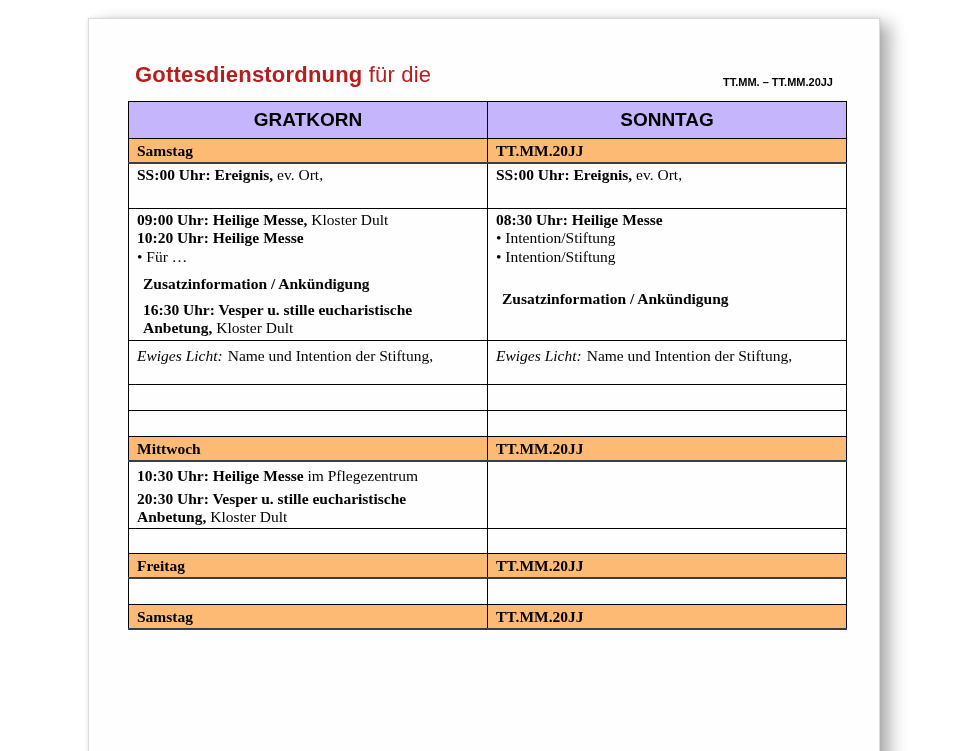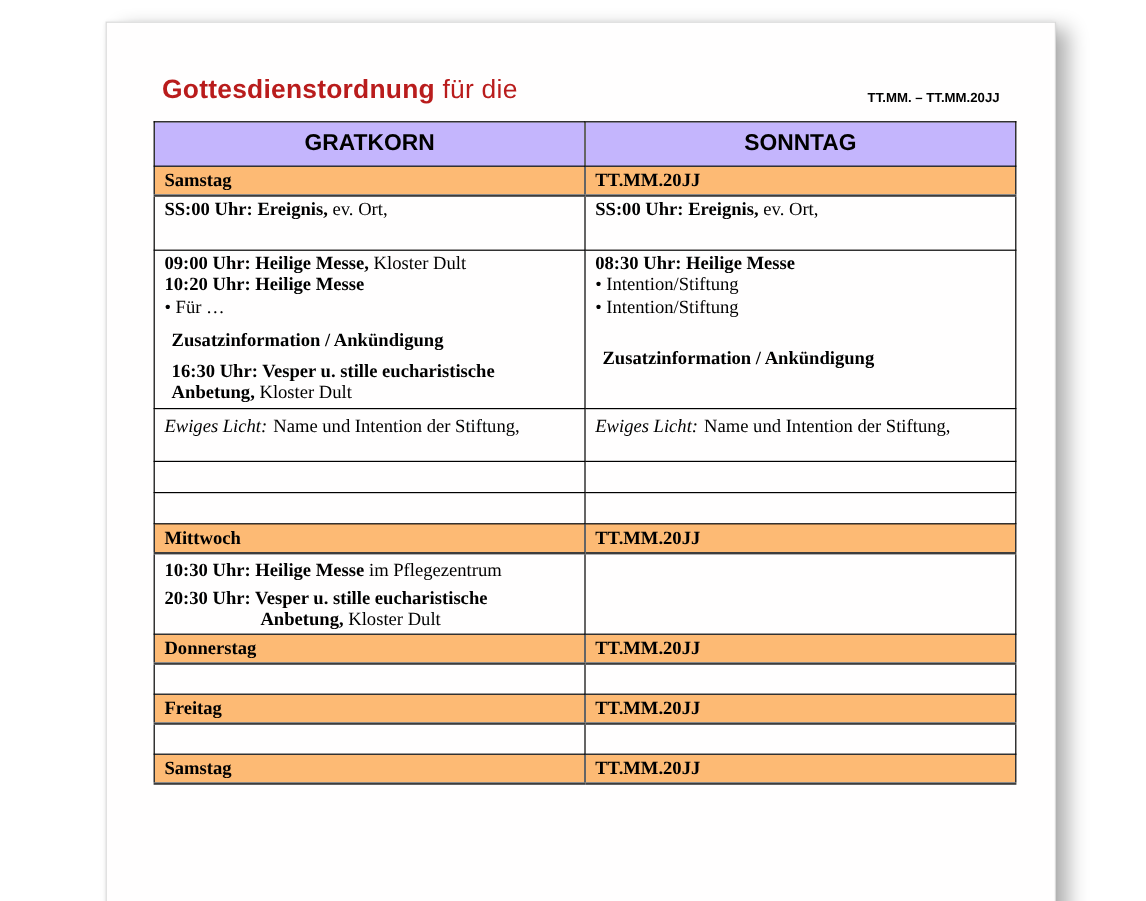--- a/index.html
+++ b/index.html
@@ -84,21 +84,21 @@
   tr.h25 td { height: 25px; }
   tr.h68 td { height: 68px; padding-top: 5px; }
   tr.dotted td { border-top: 1px dotted #7a7a7a; }
 
   td p { margin: 0; }
   .ind  { margin-left: 6px; }
   .mt9  { margin-top: 9px; }
   .mt7  { margin-top: 7px; }
   .mt24 { margin-top: 24px; }
   .mt5  { margin-top: 5px; }
-  .ind80 { margin-left: 80px; }
+  .ind80 { }
   .sunday p { line-height: 18.5px; }
   .ew i { font-style: italic; margin-top: 11px; }
   .ew span { padding-left: 5px; }
   b { font-weight: 700; }
 </style>
 </head>
 <body>
 
 <div class="viewport">
   <div class="page">
@@ -179,24 +179,20 @@
 
       <tr class="h68">
         <td>
           <p><b>10:30 Uhr: Heilige Messe</b><span> im Pflegezentrum</span></p>
           <p class="mt5"><b>20:30 Uhr: Vesper u. stille eucharistische</b></p>
           <p class="ind80"><b>Anbetung,</b><span> Kloster Dult</span></p>
         </td>
         <td></td>
       </tr>
 
-      <tr class="day">
-        <td>Donnerstag</td>
-        <td>TT.MM.20JJ</td>
-      </tr>
       <tr class="h25">
         <td></td>
         <td></td>
       </tr>
 
       <tr class="day">
         <td>Freitag</td>
         <td>TT.MM.20JJ</td>
       </tr>
       <tr class="h26">

